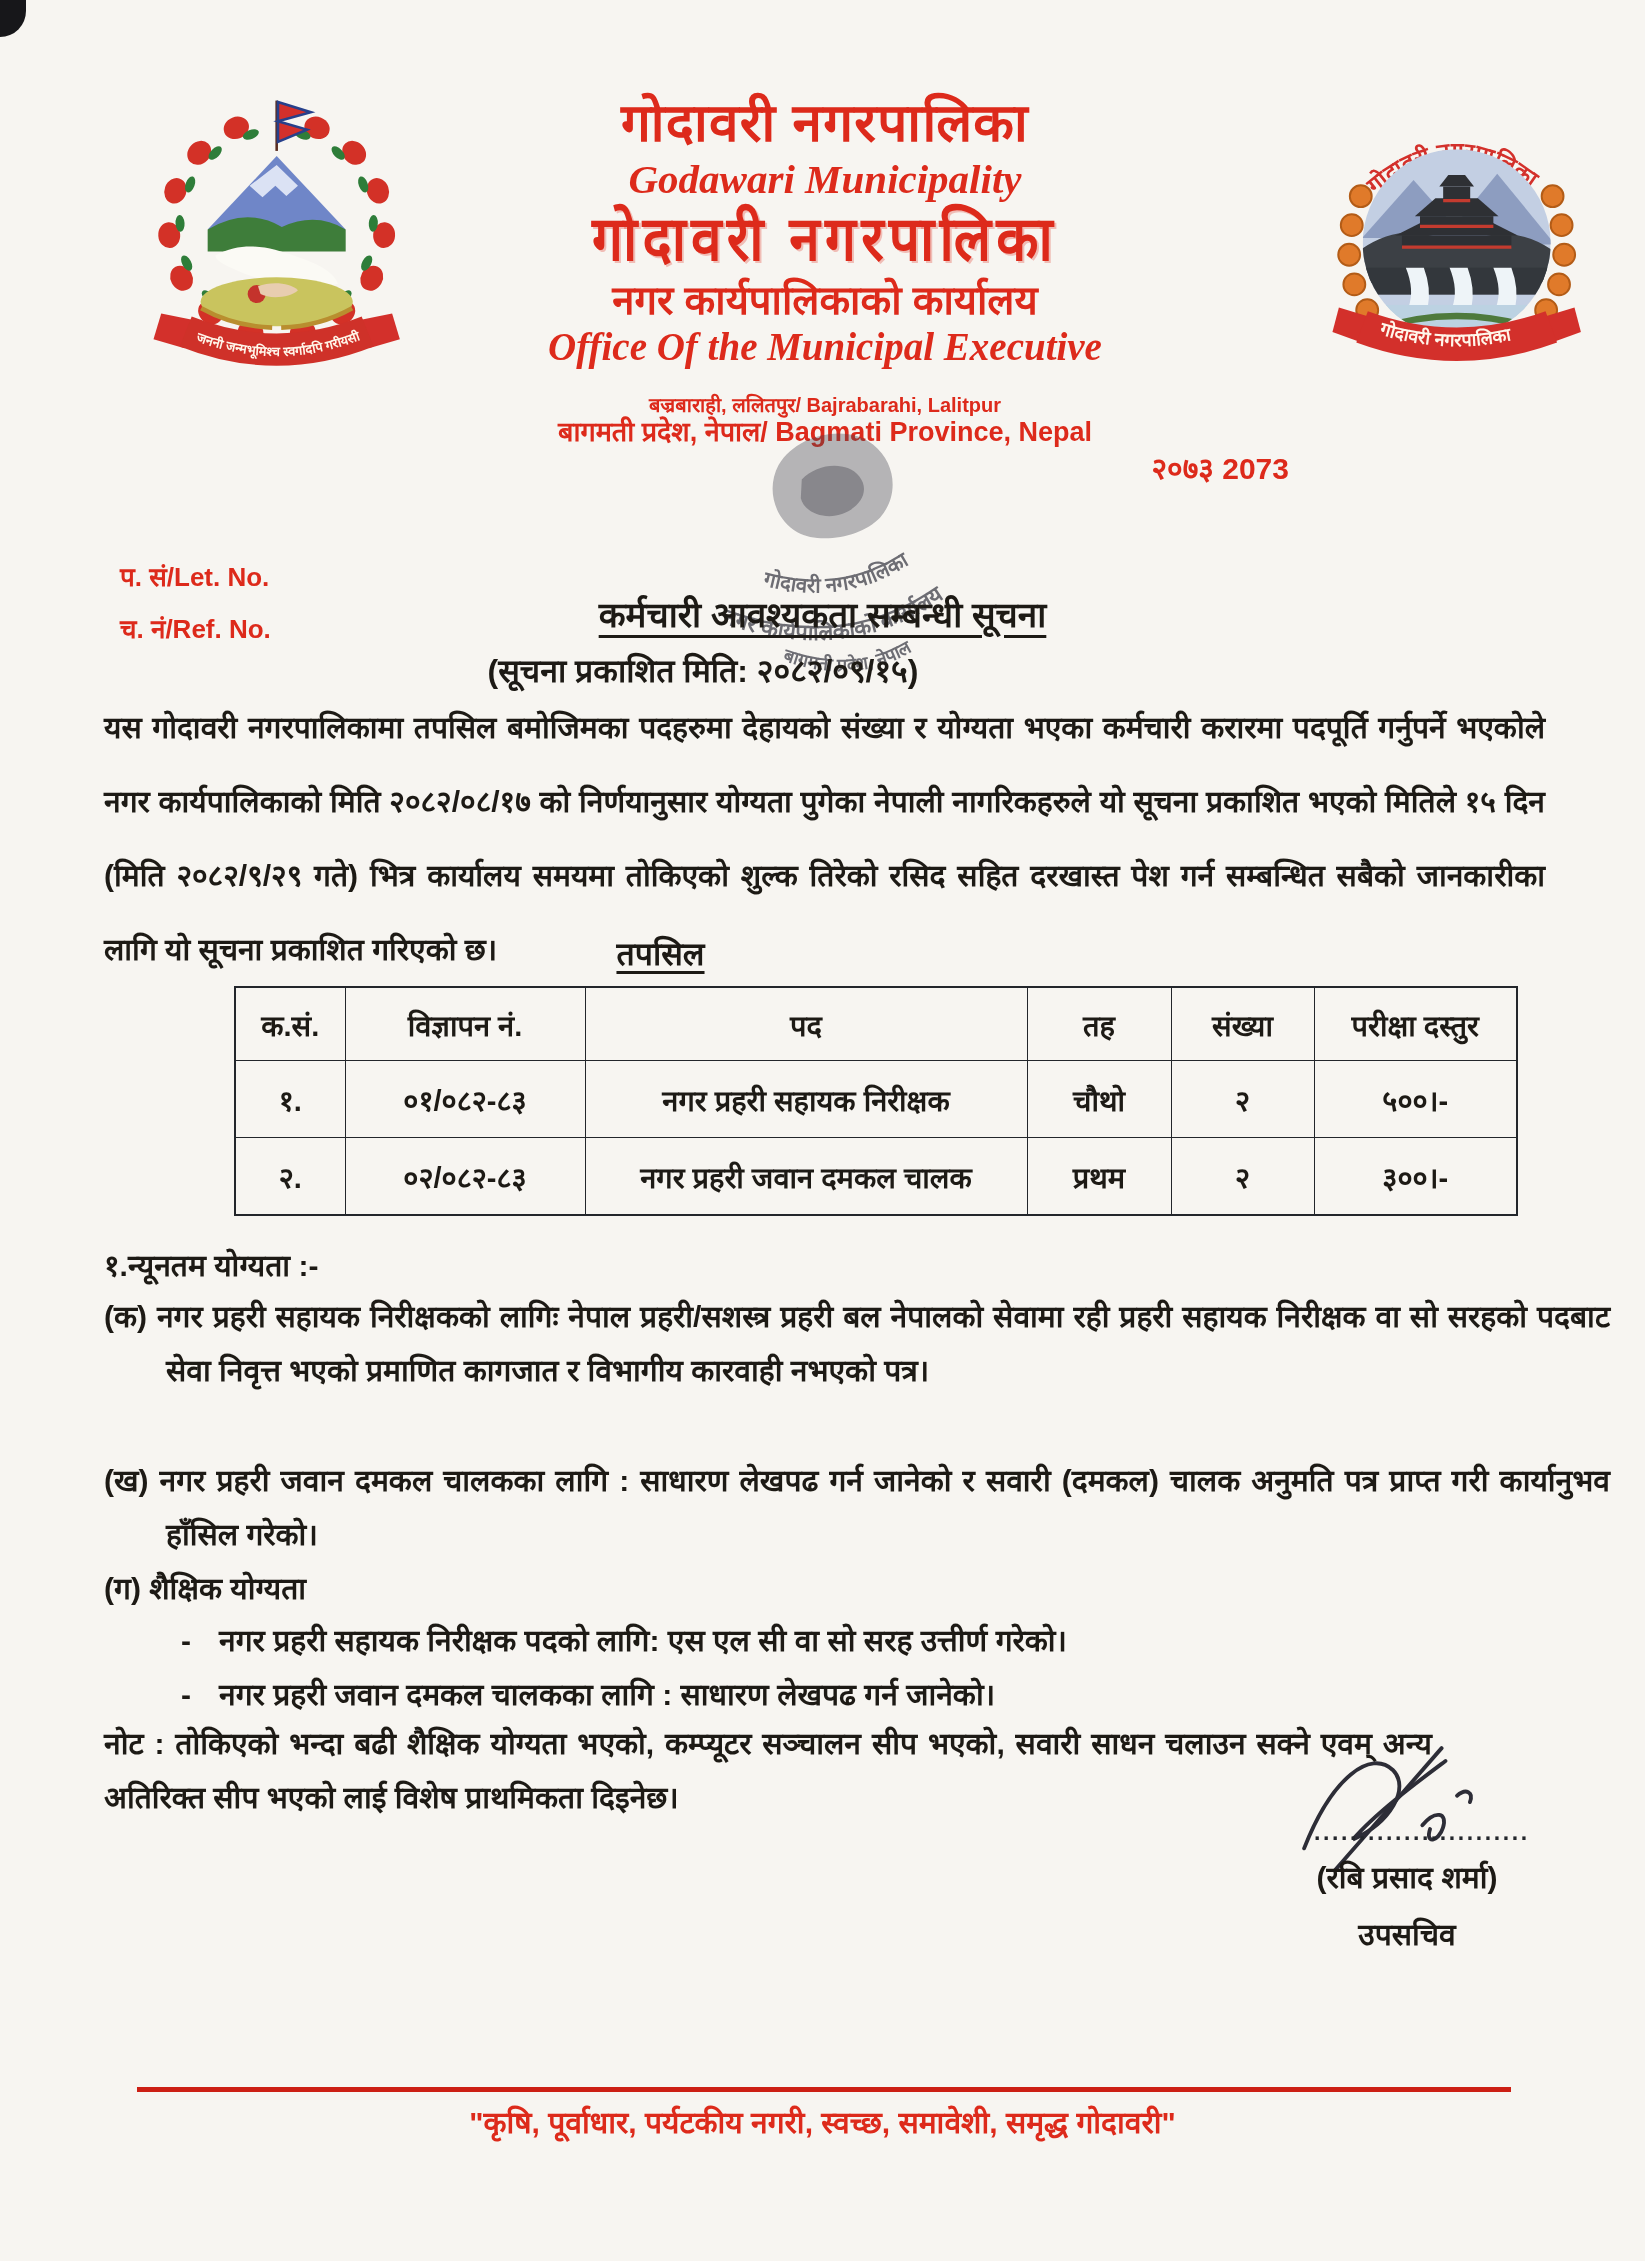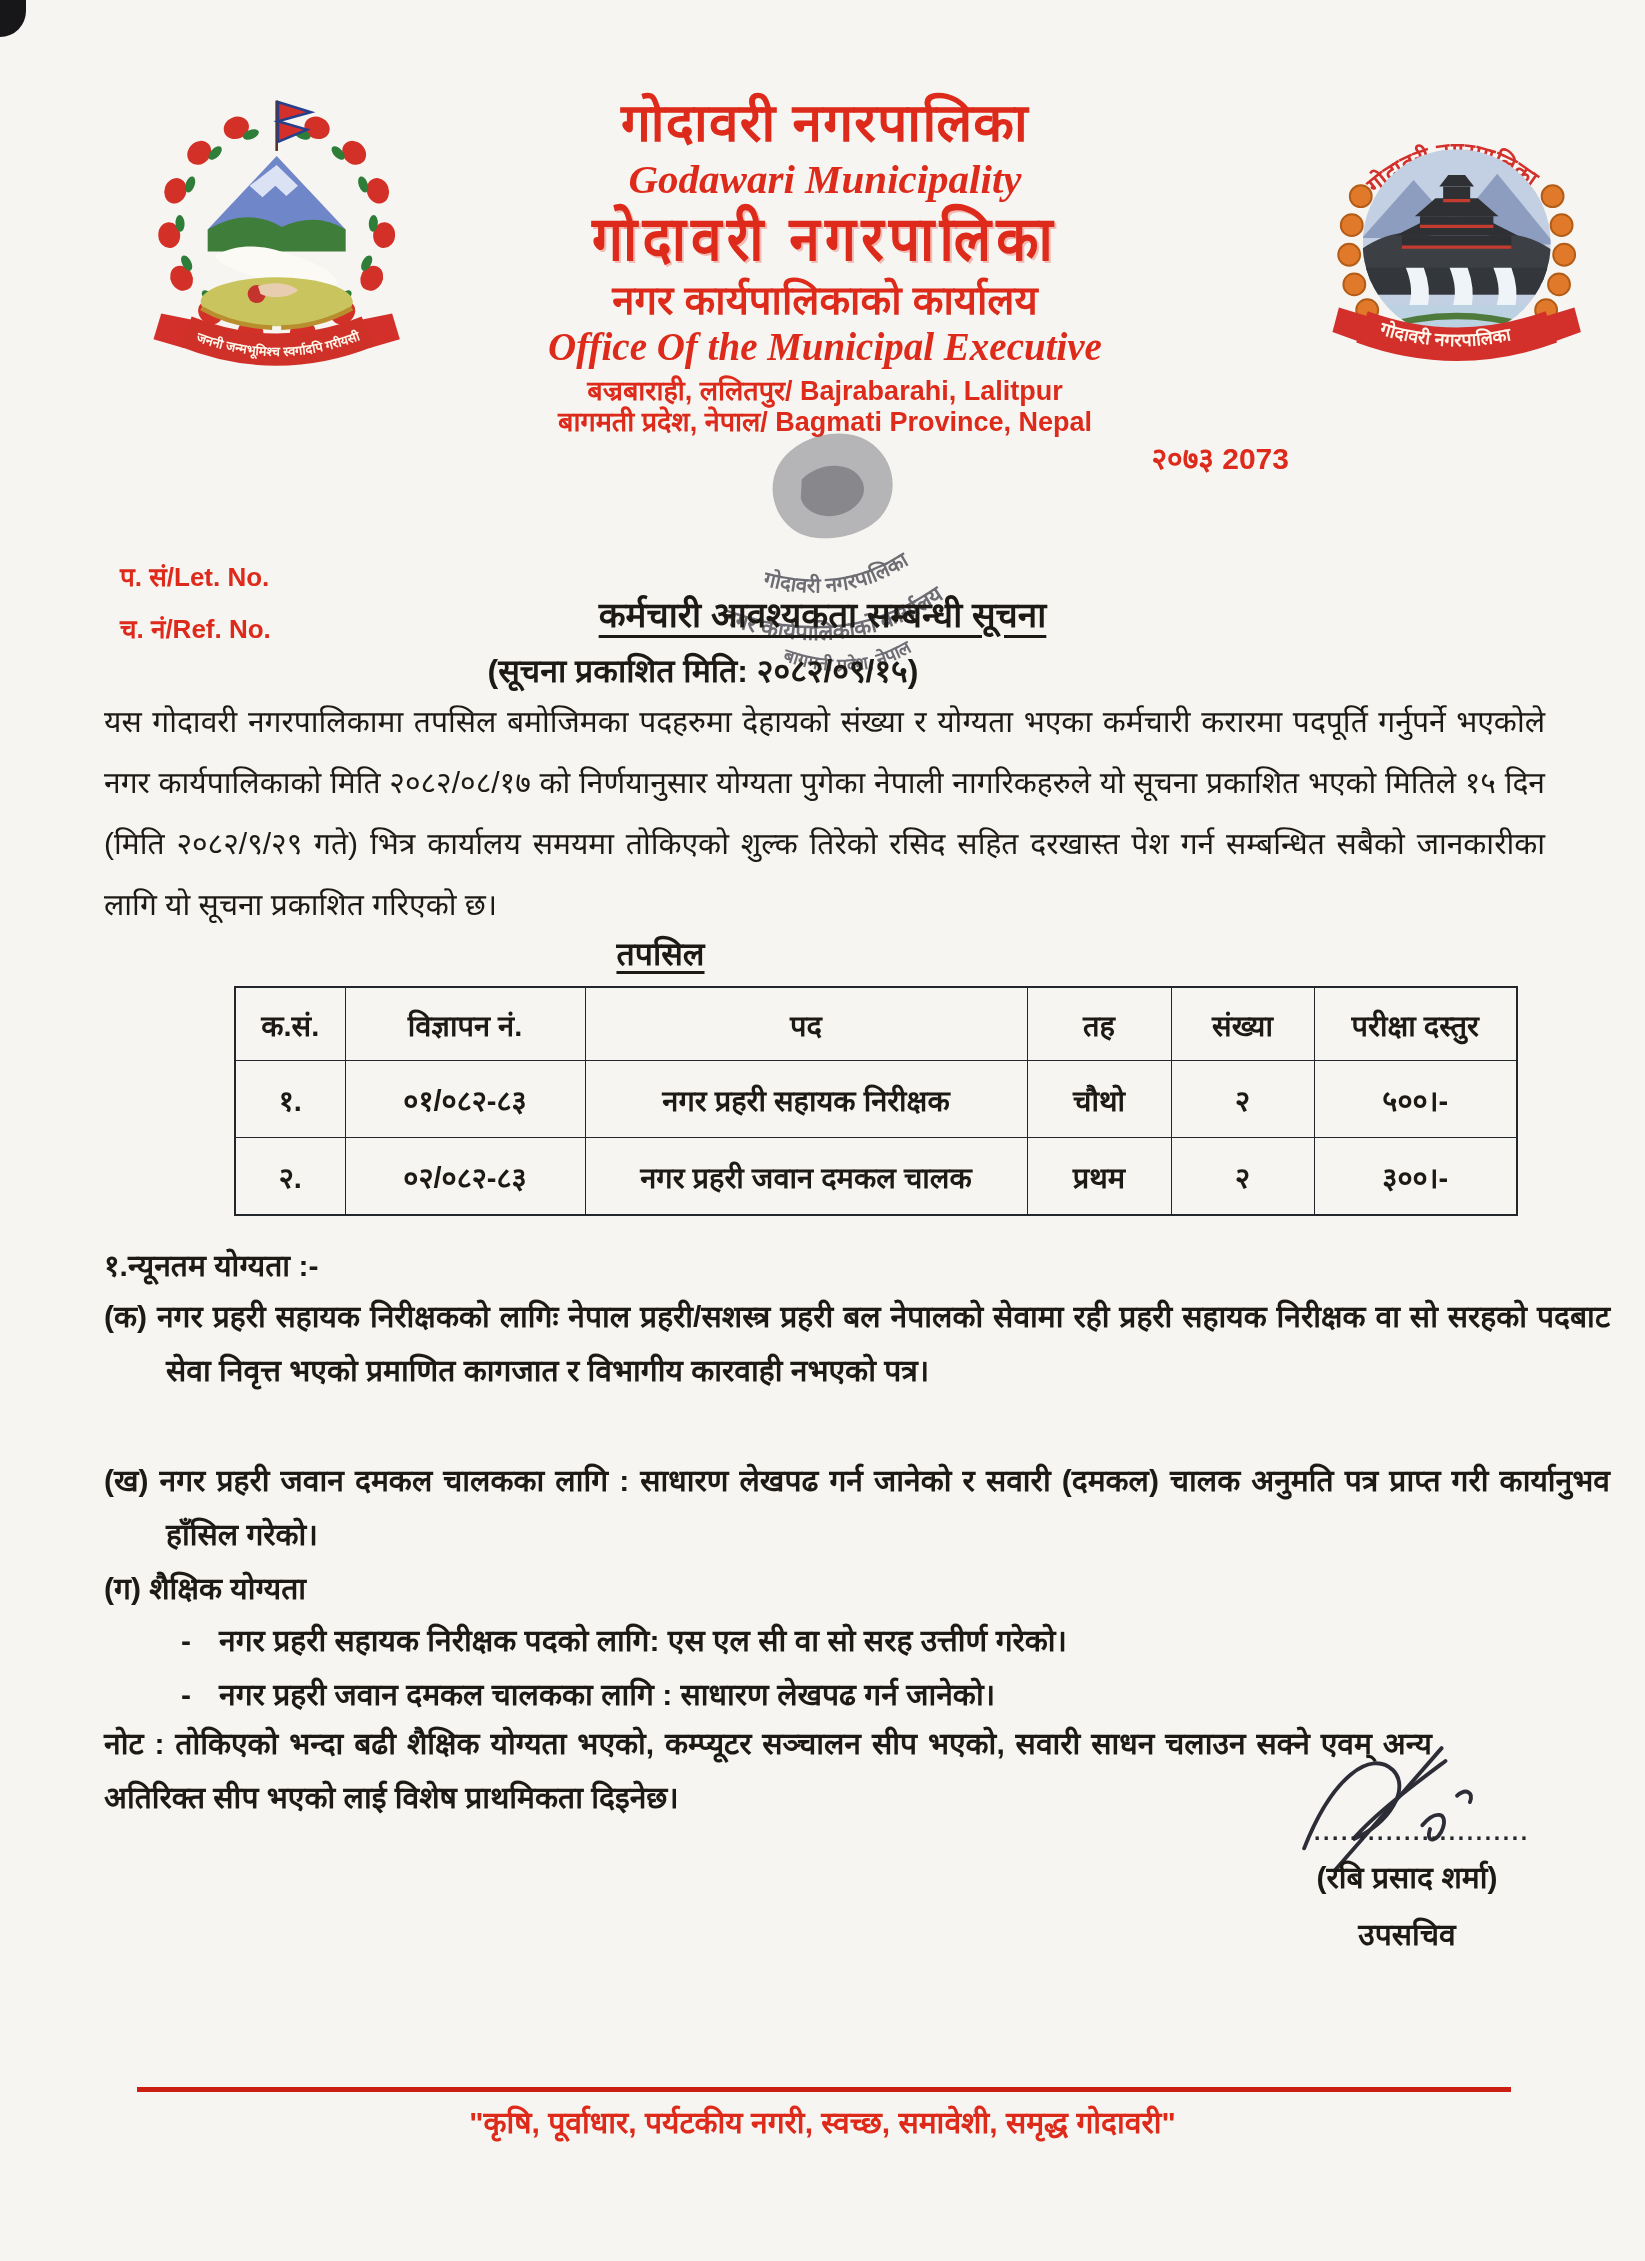--- a/index.html
+++ b/index.html
@@ -10,30 +10,30 @@
   .serif{font-family:"Liberation Serif","DejaVu Serif",serif;font-style:italic;}
 
   .corner-mark{position:absolute;left:0;top:0;width:26px;height:37px;background:#17171a;border-bottom-right-radius:28px;}
 
   .head-col{left:361px;top:95px;width:928px;text-align:center;line-height:1.06;}
   .h-np{font-size:53px;font-weight:700;letter-spacing:1.3px;}
   .h-en{font-size:41px;font-weight:700;margin-top:6.4px;}
   .h-styl{font-size:55px;font-weight:700;letter-spacing:5.2px;margin-top:9px;transform:scaleY(1.12);text-shadow:1.9px 1.9px 0 rgba(221,42,27,.28);}
   .h-office-np{font-size:40px;font-weight:700;margin-top:10.3px;}
   .h-office-en{font-size:39px;font-weight:700;margin-top:5.2px;}
-  .h-addr{font-size:27px;font-weight:700;margin-top:9px;}
+  .h-addr{font-size:20px;font-weight:700;margin-top:27px;}
   .h-addr2{font-size:27px;font-weight:700;margin-top:2.6px;}
   .h-year{font-size:30px;font-weight:700;margin-top:6.4px;text-align:right;}
 
   .meta-label{font-size:26px;font-weight:700;color:#dd2a1b;}
 
   .doc-title{left:0;top:590px;width:1645px;text-align:center;font-size:35px;font-weight:700;text-decoration:underline;text-decoration-thickness:2.6px;text-underline-offset:7.7px;}
   .doc-subtitle{left:0;top:648px;width:1406px;text-align:center;font-size:32px;font-weight:700;}
 
-  .body-par{left:104px;top:691px;width:1441px;font-size:30px;line-height:61px;font-weight:400;text-align:justify;}
+  .body-par{left:104px;top:691px;width:1441px;font-size:30px;line-height:74px;font-weight:700;text-align:justify;}
 
   .tapsil{left:0;top:931px;width:1321px;text-align:center;font-size:32px;font-weight:700;text-decoration:underline;text-decoration-thickness:2.6px;text-underline-offset:6.4px;}
 
   table.notice{border-collapse:collapse;table-layout:fixed;width:1281px;background:transparent;}
   table.notice th,table.notice td{border:1.9px solid #23262b;font-size:29px;font-weight:700;vertical-align:middle;}
   table.notice{border:2.6px solid #23262b;padding-left:37px;}
   table.notice th{height:72px;text-align:center;padding:0 5.2px;}
   table.notice td{height:76px;text-align:center;padding:0 5.2px;}
   td.cell-left{text-align:left;padding-left:18px;}
 

